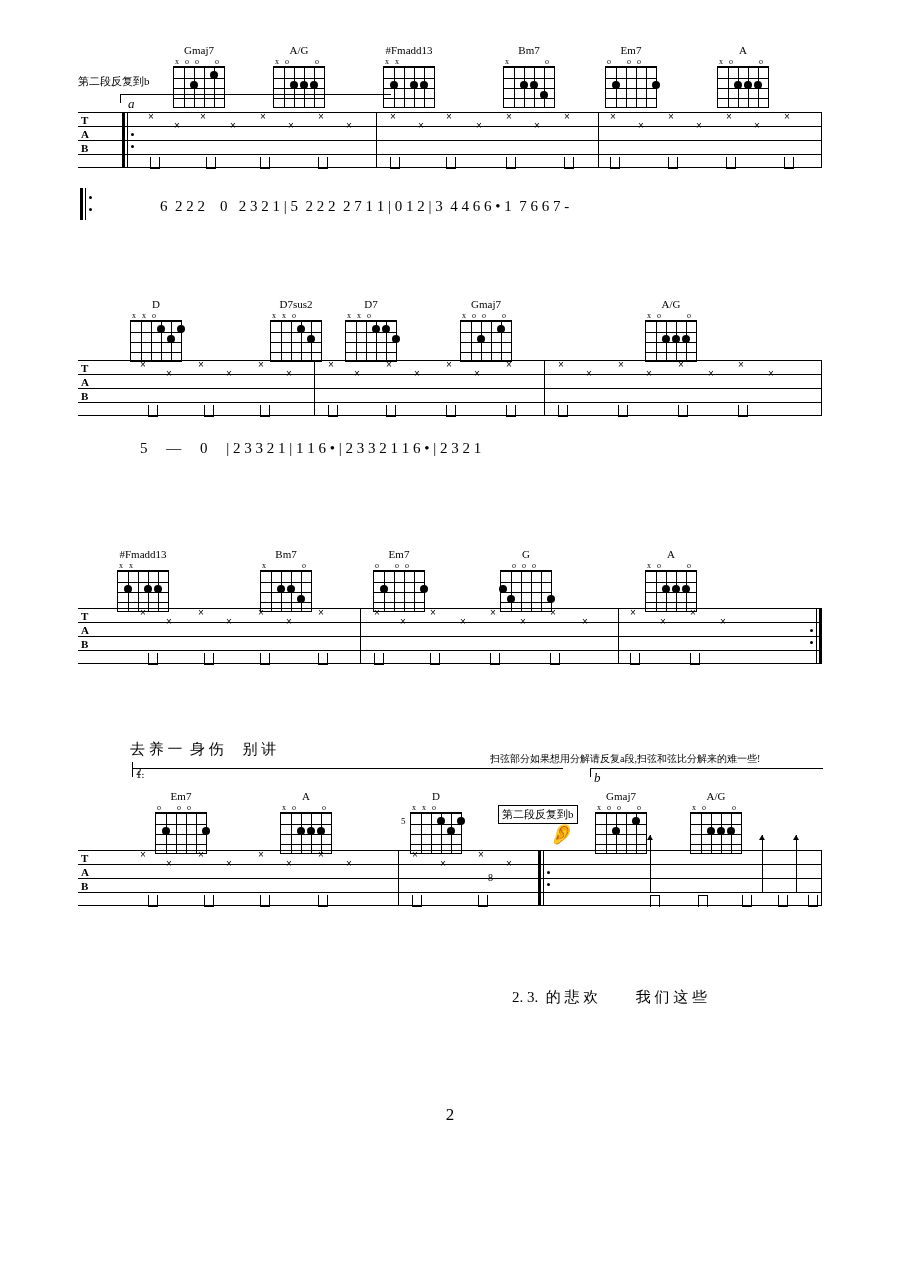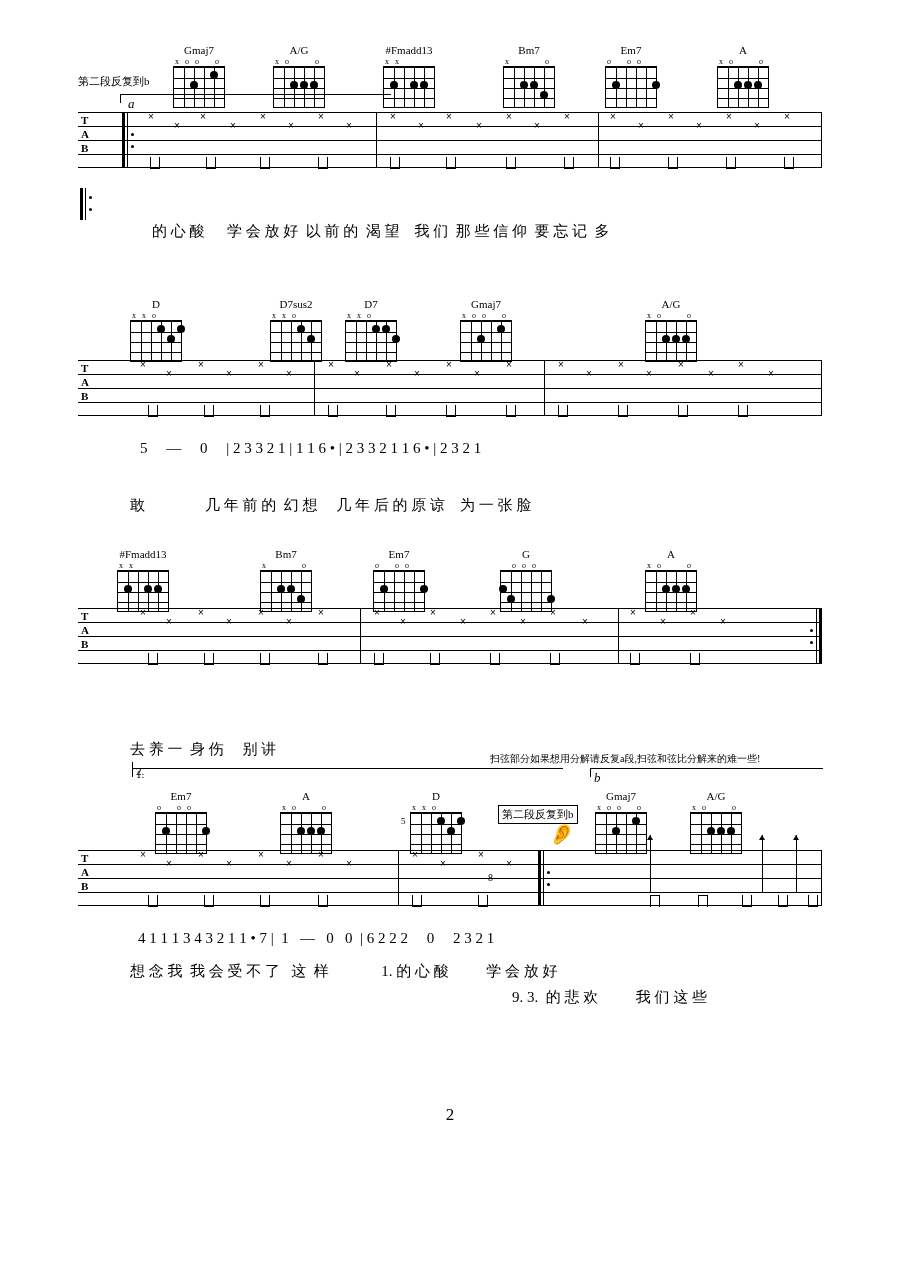--- a/index.html
+++ b/index.html
@@ -229,21 +229,21 @@
       <div class="strum" style="left:706px;top:44px;"></div>
     </div>
   </div>
   <div class="repL" style="left:80px;top:188px;height:32px;">
       <div class="thick"></div>
       <div class="thin"></div>
       <div class="d1" style="top:8px;"></div>
       <div class="d2" style="top:20px;"></div>
     </div>
 
-  <div class="lyr" style="left:152px;top:222px;">的 心 酸      学 会 放 好  以 前 的  渴 望    我 们  那 些 信 仰  要 忘 记  多</div>
+  <div class="numline" style="left:160px;top:198px;">6  2 2 2    0   2 3 2 1 | 5  2 2 2  2 7 1 1 | 0 1 2 | 3  4 4 6 6 • 1  7 6 6 7 -</div>
 
   <div class="chord" style="left:125px;top:298px;">
     <div class="cname">D</div>
     <div class="marks">
         <span style="left:2px;">x</span>
         <span style="left:12px;">x</span>
         <span style="left:22px;">o</span>
       </div>
     <div class="grid">
       <div class="v" style="left:10px;"></div>
@@ -378,21 +378,20 @@
       <div class="strum" style="left:368px;top:44px;"></div>
       <div class="strum" style="left:428px;top:44px;"></div>
       <div class="strum" style="left:480px;top:44px;"></div>
       <div class="strum" style="left:540px;top:44px;"></div>
       <div class="strum" style="left:600px;top:44px;"></div>
       <div class="strum" style="left:660px;top:44px;"></div>
     </div>
   </div>
 
   <div class="numline" style="left:140px;top:440px;">5     —     0     | 2 3 3 2 1 | 1 1 6 • | 2 3 3 2 1 1 6 • | 2 3 2 1</div>
-  <div class="lyr" style="left:130px;top:496px;">敢                几 年 前 的  幻 想     几 年 后 的 原 谅    为 一 张 脸</div>
 
   <div class="chord" style="left:112px;top:548px;">
     <div class="cname">#Fmadd13</div>
     <div class="marks">
         <span style="left:2px;">x</span>
         <span style="left:12px;">x</span>
       </div>
     <div class="grid">
       <div class="v" style="left:10px;"></div>
         <div class="v" style="left:20px;"></div>
@@ -689,18 +688,16 @@
       <div class="strumup" style="left:620px;top:44px;"></div>
       <div class="strum" style="left:664px;top:44px;"></div>
       <div class="strum" style="left:700px;top:44px;"></div>
       <div class="strum" style="left:730px;top:44px;"></div>
     </div>
   </div>
 
   <div class="bracket" style="left:132px;top:762px;width:0;"></div>
   <div class="seg" style="left:136px;top:765px;font-style:normal;font-size:11px;">2.</div>
 
-  <div class="numline" style="left:138px;top:930px;">4 1 1 1 3 4 3 2 1 1 • 7 |  1   —   0   0  | 6 2 2 2     0     2 3 2 1</div>
-  <div class="lyr" style="left:130px;top:962px;">想 念 我  我 会 受 不 了   这  样              1. 的 心 酸          学 会 放 好</div>
-  <div class="lyr" style="left:512px;top:988px;">9. 3.  的 悲 欢          我 们 这 些</div>
+  <div class="lyr" style="left:512px;top:988px;">2. 3.  的 悲 欢          我 们 这 些</div>
 
   <div class="pagenum" style="top:1105px;">2</div>
 </div>
 
 </body></html>

